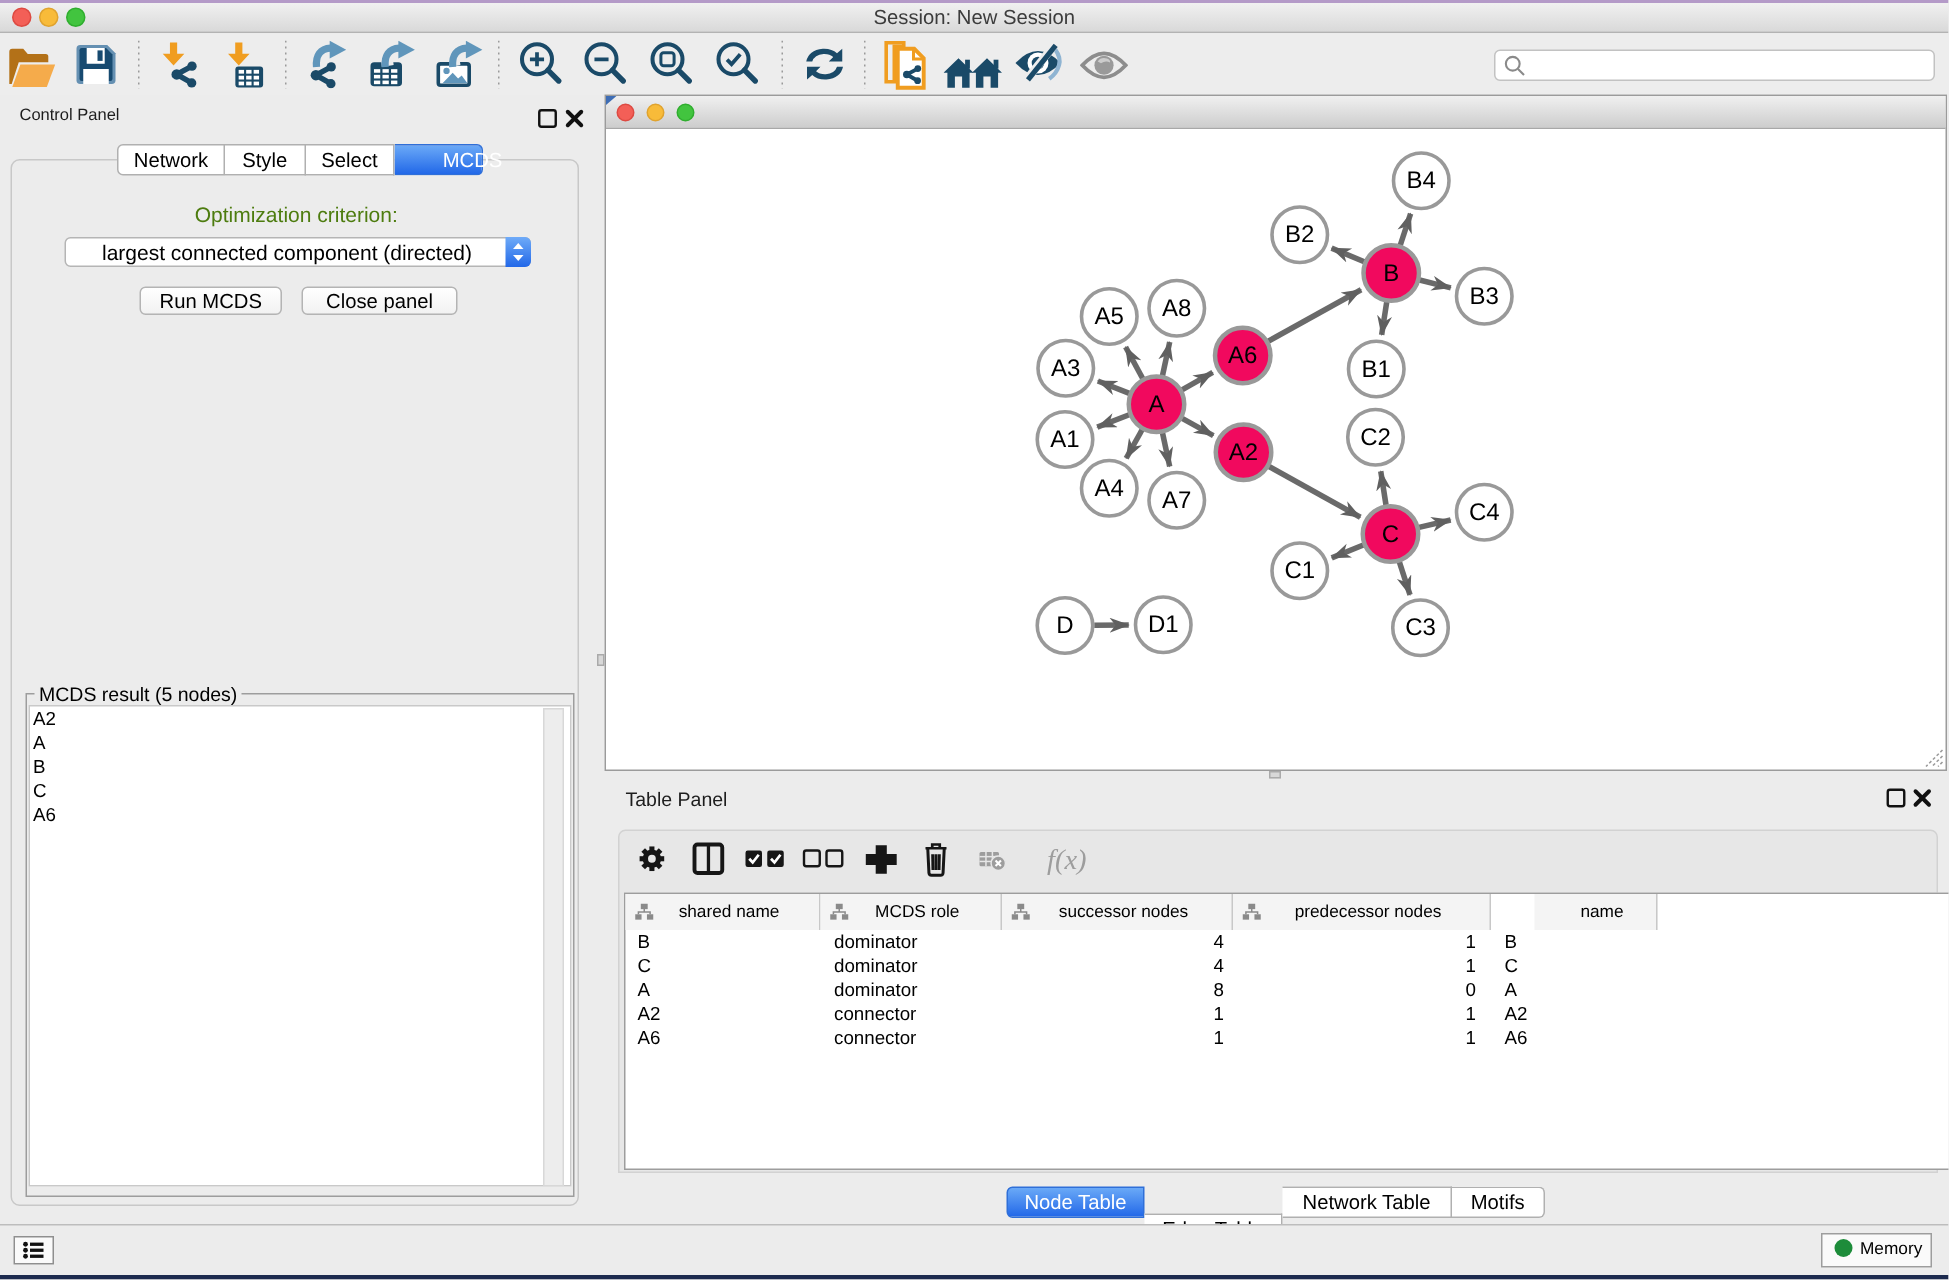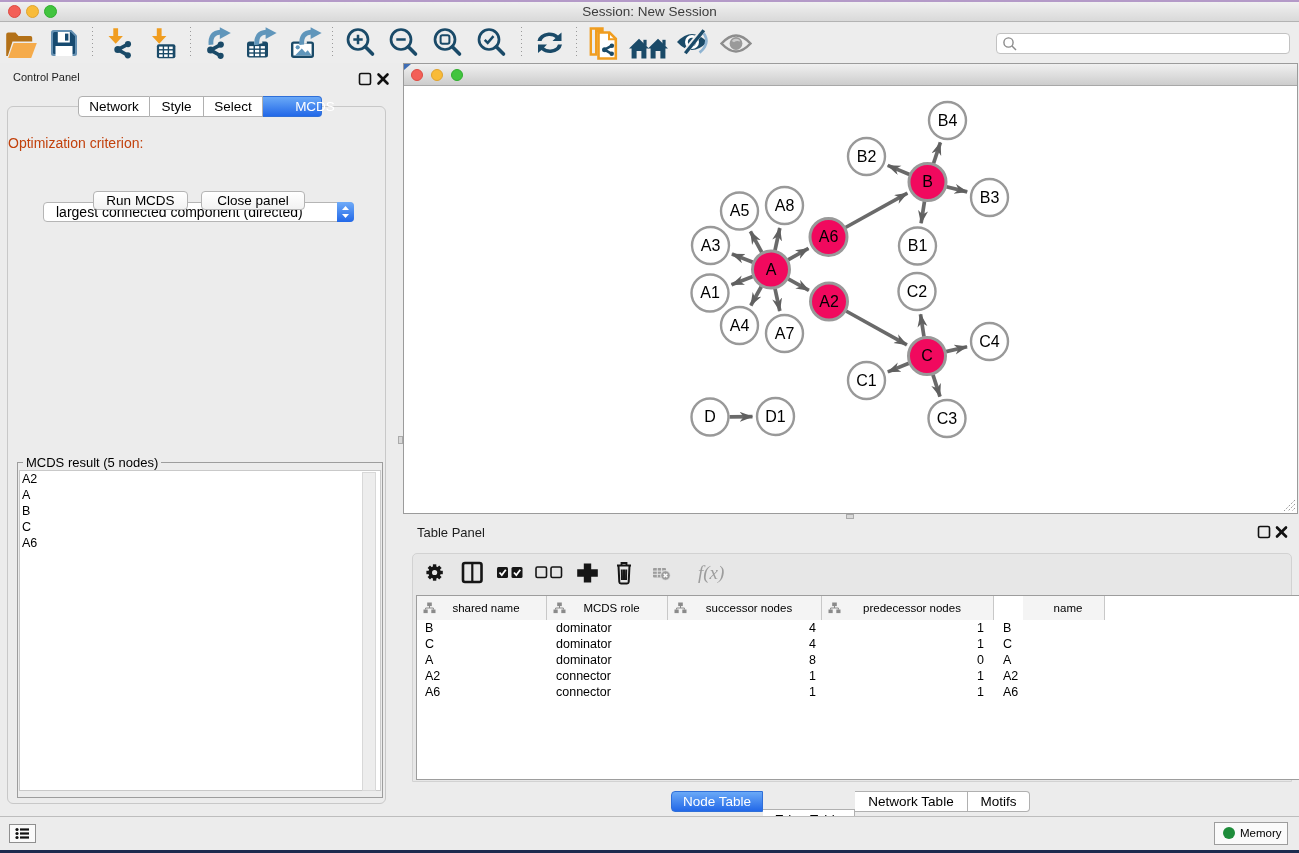--- a/index.html
+++ b/index.html
@@ -23,23 +23,23 @@
 
 #cp-title { position:absolute; left:13px; top:71px; font-size:11px; color:#1d1d1d; }
 #cp-box { position:absolute; left:7px; top:106px; width:379px; height:698px;
   border:1px solid #c8c8c8; border-radius:6px; }
 .tabrow { position:absolute; display:flex; }
 .tab { height:21px; font-size:13.5px; color:#000; background:#fff;
   border:1px solid #b0b0b0; border-left:none; display:flex; align-items:center; justify-content:center; }
 .tab.first { border-left:1px solid #b0b0b0; border-radius:4px 0 0 4px; }
 .tab.last { border-radius:0 4px 4px 0; }
 .tab.sel { background:linear-gradient(#6aa9f7,#2268e8); color:#fff; border-color:#2f6fd8; }
-#opt-label { position:absolute; left:8px; top:135px; width:379px; font-size:14px; color:#c2410c; }
+#opt-label { position:absolute; left:8px; top:135px; width:379px; text-align:center; font-size:14px; color:#4d7c0f; }
 #combo { position:absolute; left:43px; top:158px; width:311px; height:20px; background:#fff;
-  border:1px solid #b5b5b5; border-radius:4px; font-size:14px; color:#000; line-height:18px; padding-left:12px;margin-top:44px; }
+  border:1px solid #b5b5b5; border-radius:4px; font-size:14px; color:#000; line-height:18px; padding-left:24px; }
 #combo-btn { position:absolute; right:-1px; top:-1px; width:17px; height:20px; border-radius:0 4px 4px 0;
   background:linear-gradient(#6fabf8,#2268e8); }
 .btn { position:absolute; height:19px; background:linear-gradient(#ffffff,#f2f2f2); border:1px solid #b4b4b4;
   border-radius:4px; font-size:13.5px; color:#000; text-align:center; line-height:17px; }
 #mcds-group { position:absolute; left:17px; top:462px; width:366px; height:336px; border:1px solid #9d9d9d; }
 #mcds-label { position:absolute; left:5px; top:-8px; background:#ececec; padding:0 3px; font-size:13px; color:#000; }
 #mcds-list { position:absolute; left:1px; top:7px; width:362px; height:321px; background:#fff;
   border:1px solid #c9c9c9; font-size:12.5px; color:#000; }
 #mcds-list div { padding-left:2px; height:16px; line-height:16px; }
 #mcds-scroll { position:absolute; right:4px; top:1px; width:14px; height:319px !important; background:#ededed;

